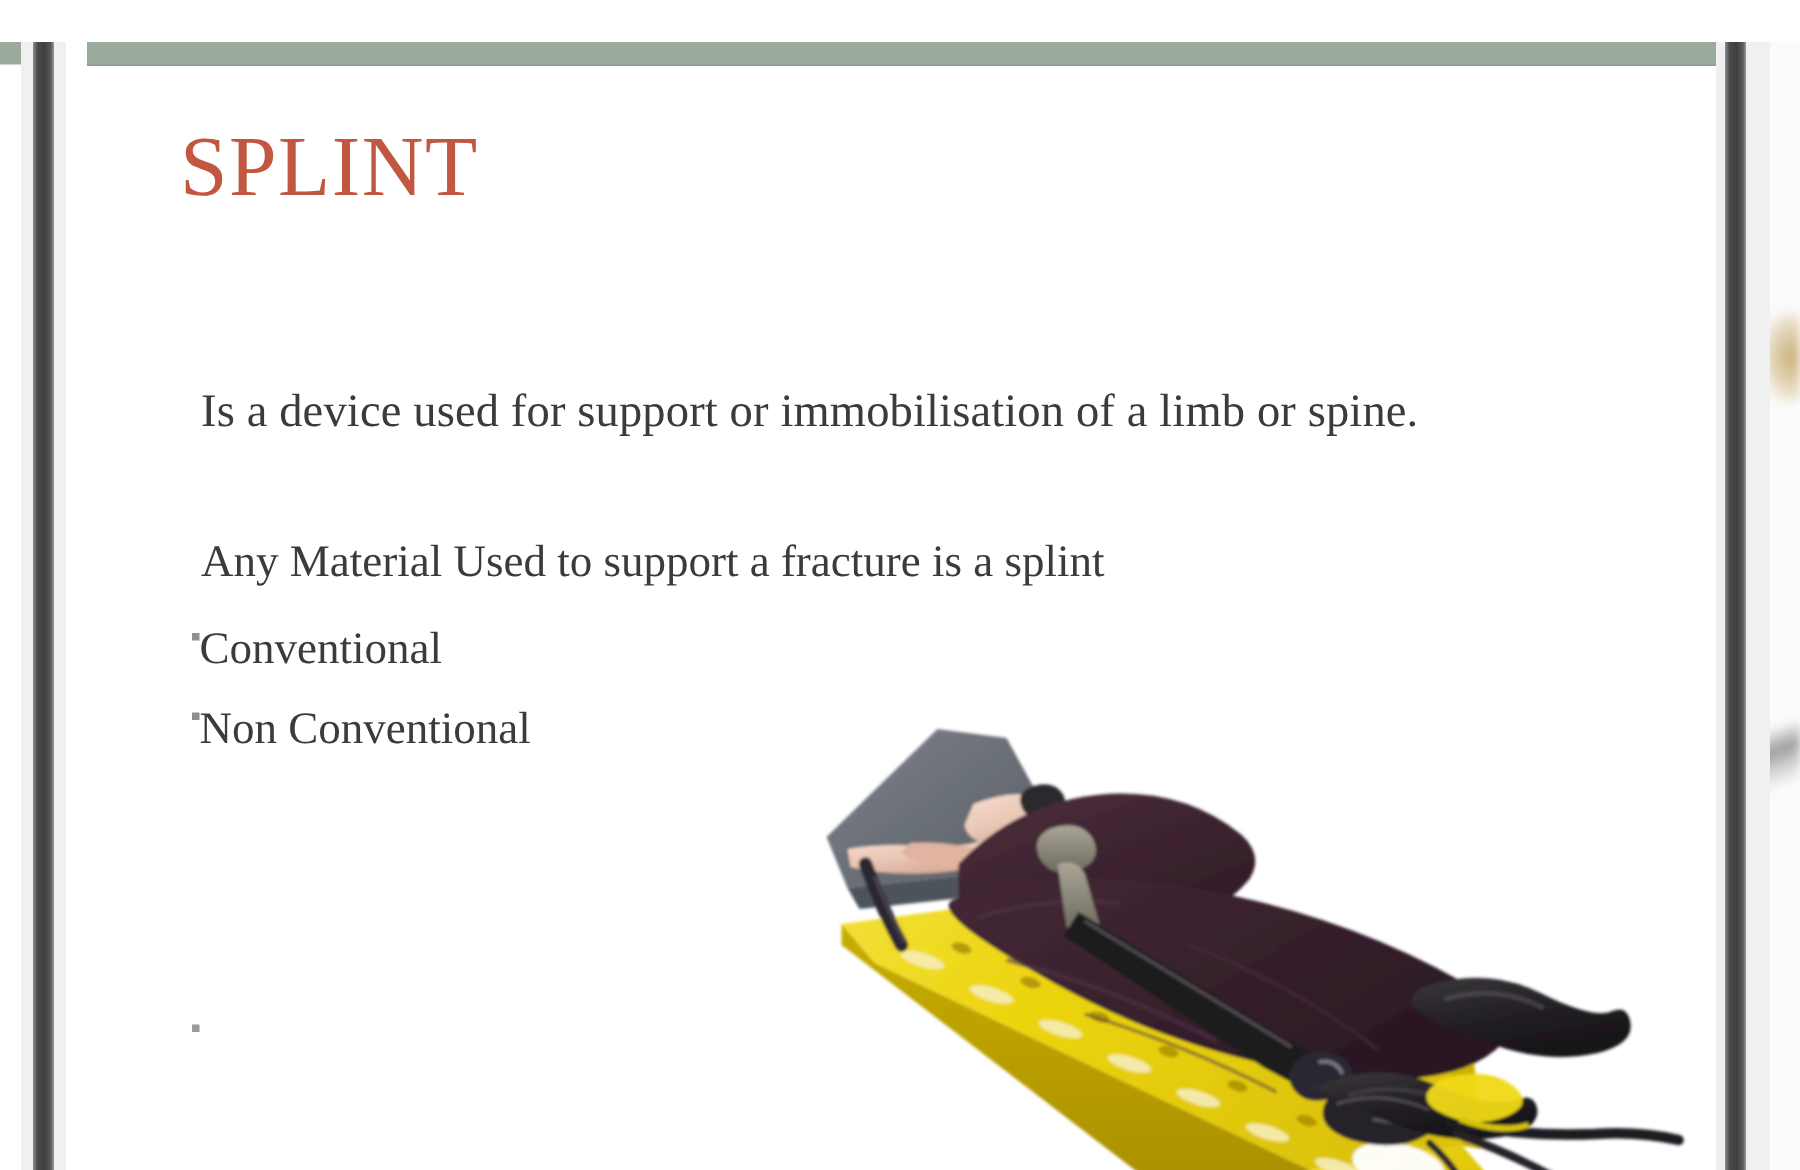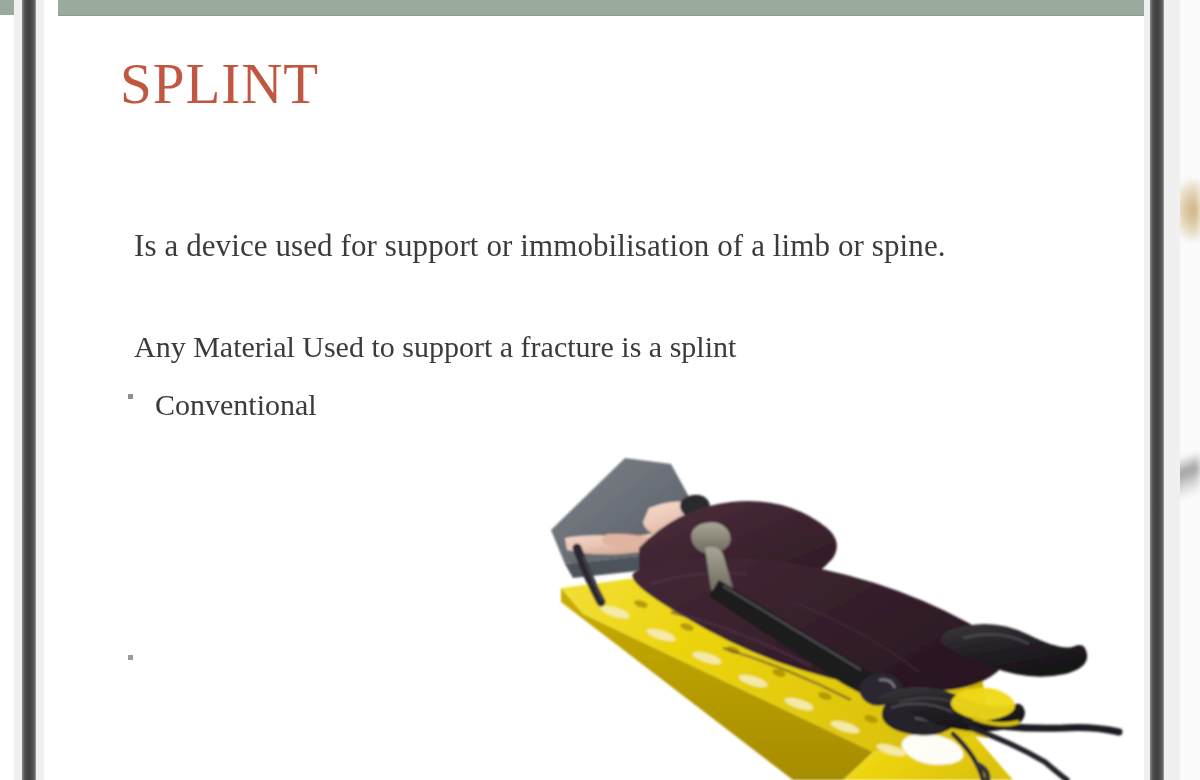--- a/index.html
+++ b/index.html
@@ -15,20 +15,21 @@
     font-family: "Liberation Serif", serif;
     position: relative;
   }
 
   
   #screen {
     position: absolute;
     inset: 0;
     background: #ffffff;
     overflow: hidden;
+    margin-top: 28px;
   }
 
   
   .green-stub {
     position: absolute;
     left: 0;
     top: 0;
     width: 20px;
     height: 15px;
     background: #9aab9e;
@@ -104,21 +105,20 @@
     top: 330px;
     font-size: 30px;
     text-align: right;
   }
 
   .bullet-row {
     position: absolute;
     left: 70px;
     display: flex;
     align-items: center;
-    gap: 22px;
     color: #3b3b3b;
     font-family: "Liberation Serif", serif;
     font-size: 30px;
     white-space: nowrap;
   }
   #bullet-0 { top: 388px; }
   #bullet-1 { top: 441px; }
   .bullet-row .dot {
     width: 5px;
     height: 5px;
@@ -193,20 +193,24 @@
 
     <div class="body-line" id="lead-para">Is a device used for support or immobilisation of a limb or spine.</div>
 
     <div class="body-line" id="sub-head">Any Material Used to support a fracture is a splint</div>
 
     <div class="bullet-row" id="bullet-0">
       <span class="dot"></span>
       <span>Conventional</span>
     </div>
 
+    <div class="bullet-row" id="bullet-1">
+      <span class="dot"></span>
+      <span>Non Conventional</span>
+    </div>
 
     <div id="bullet-2">
       <span class="dot"></span>
       <span></span>
     </div>
 
     <div id="photo">
       <svg viewBox="0 0 600 328" preserveAspectRatio="none">
         <defs>
           <linearGradient id="gPad" x1="0" y1="0" x2="1" y2="1">

